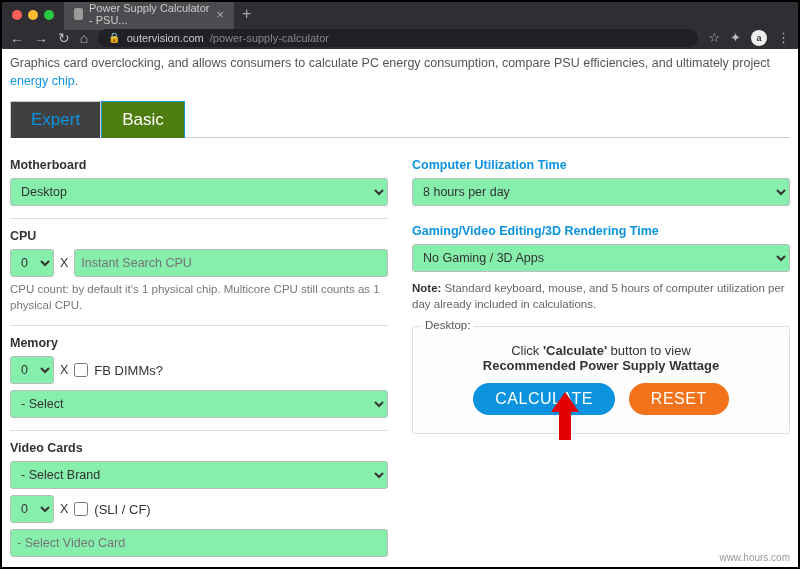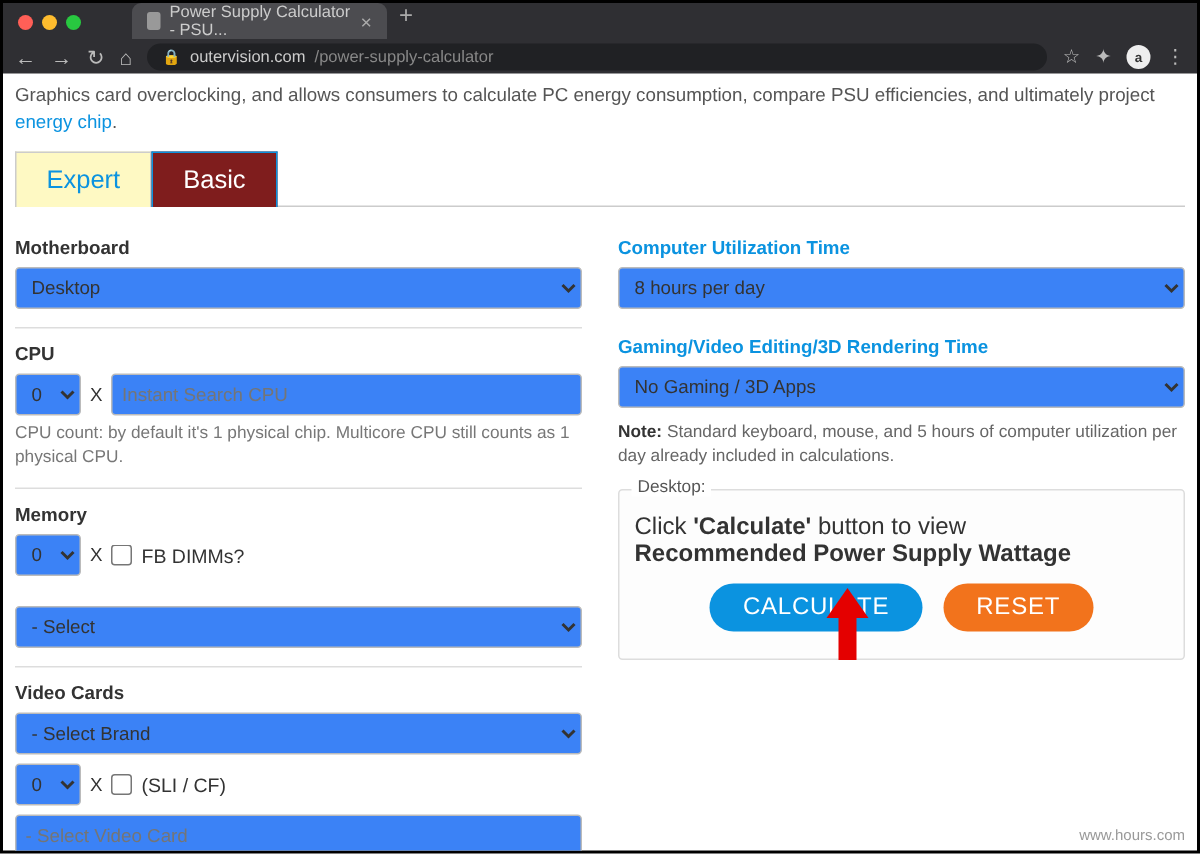--- a/index.html
+++ b/index.html
@@ -3,55 +3,55 @@
 <meta charset="utf-8">
 <style>
 * { box-sizing: border-box; margin: 0; padding: 0; }
 body { font-family: -apple-system, BlinkMacSystemFont, "Segoe UI", Arial, sans-serif; font-size: 13px; color: #333; background: #fff; width: 800px; height: 569px; overflow: hidden; position: relative; border: 2px solid #000; }
 .browser-chrome { background: #2f2f33; height: 47px; position: relative; }
 .mac-buttons { position: absolute; top: 8px; left: 10px; display: flex; gap: 6px; }
 .mac-btn { width: 10px; height: 10px; border-radius: 50%; }
 .mac-red { background: #ff5f57; }
 .mac-yellow { background: #febc2e; }
 .mac-green { background: #28c840; }
-.tab-bar { position: absolute; top: 0; left: 86px; display: flex; height: 24px; }
+.tab-bar { position: absolute; top: 0; left: 62px; display: flex; align-items: center; height: 24px; }
 .tab { background: #4c4c50; color: #ccc; padding: 4px 10px; font-size: 11px; border-radius: 6px 6px 0 0; display: flex; align-items: center; gap: 6px; width: 170px; }
 .tab .fav { width: 12px; height: 12px; background: #999; display: inline-block; border-radius: 2px; }
 .tab .close { margin-left: auto; color: #aaa; font-size: 13px; }
 .tab-plus { color: #aaa; font-size: 16px; margin-left: 8px; }
 .address-row { position: absolute; top: 24px; left: 0; right: 0; height: 23px; display: flex; align-items: center; padding: 0 8px; gap: 10px; }
 .nav-icon { color: #bbb; font-size: 14px; }
 .url-bar { flex: 1; background: #202124; border-radius: 12px; color: #ccc; font-size: 11px; padding: 3px 10px; display: flex; align-items: center; gap: 6px; }
 .url-bar .lock { color: #ccc; font-size: 10px; }
 .right-icons { display: flex; align-items: center; gap: 10px; color: #bbb; }
 .right-icons .avatar { width: 16px; height: 16px; border-radius: 50%; background: #eee; color: #333; font-size: 9px; display: flex; align-items: center; justify-content: center; font-weight: bold; }
 .page { padding: 6px 8px; }
 .intro { font-size: 12.5px; color: #555; line-height: 1.4; margin-bottom: 10px; }
 .intro a { color: #0b93e0; text-decoration: none; }
 .tabs-row { display: flex; border-bottom: 1px solid #ccc; margin-bottom: 10px; }
-.page-tab { padding: 8px 20px; font-size: 17px; border: 1px solid #ccc; border-bottom: none; background: #fef9c3; position: relative; bottom: -1px; }
+.page-tab { padding: 8px 20px; font-size: 17px; border: 1px solid #ccc; border-bottom: none; background: #404040; position: relative; bottom: -1px; }
 .page-tab.active { color: #0b93e0; }
-.page-tab.basic { background: #7f1d1d; color: #fff; border-color: #0b93e0; }
+.page-tab.basic { background: #4d7c0f; color: #fff; border-color: #0b93e0; }
 .columns { display: flex; gap: 24px; }
 .col { flex: 1; }
 .label { font-weight: 700; font-size: 12.5px; color: #333; margin: 10px 0 6px; }
 .label-blue { font-weight: 700; font-size: 12.5px; color: #0b93e0; margin: 10px 0 6px; }
-select, input[type="text"] { font-size: 12.5px; padding: 5px 6px; border: 1px solid #bbb; border-radius: 3px; background: #3b82f6; color: #333; height: 28px; }
+select, input[type="text"] { font-size: 12.5px; padding: 5px 6px; border: 1px solid #bbb; border-radius: 3px; background: #86efac; color: #333; height: 28px; }
 select { appearance: menulist; }
 .full { width: 100%; }
 .row { display: flex; align-items: center; gap: 6px; }
 .qty { width: 44px; }
 .x-label { font-size: 12.5px; }
 .hint { font-size: 11.5px; color: #777; margin-top: 5px; line-height: 1.35; }
 .note { font-size: 11.5px; color: #666; margin-top: 8px; line-height: 1.4; }
 .note b { color: #333; }
 .ck { width: 14px; height: 14px; }
 .results-box { border: 1px solid #ddd; border-radius: 3px; padding: 8px 10px 18px; margin-top: 14px; background: #fdfdfd; position: relative; }
 .results-title { font-size: 11.5px; color: #555; position: absolute; top: -8px; left: 8px; background: #fff; padding: 0 4px; }
-.results-text { font-size: 16px; color: #333; margin-top: 8px; }
+.results-text { text-align: center; font-size: 13px; color: #333; margin-top: 8px; }
 .results-text .strong { font-weight: 700; }
 .btn-row { display: flex; justify-content: center; gap: 14px; margin-top: 10px; }
 .btn { border: none; border-radius: 16px; padding: 7px 22px; font-size: 16px; color: #fff; letter-spacing: 0.5px; cursor: pointer; }
 .btn-calc { background: #0b93e0; }
 .btn-reset { background: #f2731c; }
 .arrow { position: absolute; left: 549px; top: 390px; pointer-events: none; }
 .arrow-stem { width: 12px; height: 28px; background: #e40000; margin: 0 auto; }
 .arrow-head { width: 0; height: 0; border-left: 14px solid transparent; border-right: 14px solid transparent; border-bottom: 20px solid #e40000; margin: 0 auto; }
 .disabled-input { background: #f0f0f0; color: #aaa; }
 .watermark { position: absolute; bottom: 4px; right: 8px; font-size: 10px; color: #999; }
@@ -118,21 +118,21 @@
       <div class="hint">CPU count: by default it's 1 physical chip. Multicore CPU still counts as 1 physical CPU.</div>
 
       <hr class="section-hr">
       <div class="label">Memory</div>
       <div class="row">
         <select class="qty"><option>0</option></select>
         <span class="x-label">X</span>
         <input type="checkbox" class="ck" style="">
         <span>FB DIMMs?</span>
       </div>
-      <select class="full" style="margin-top:20px"><option>- Select</option></select>
+      <select class="full" style="margin-top:6px"><option>- Select</option></select>
 
       <hr class="section-hr">
       <div class="label">Video Cards</div>
       <select class="full"><option>- Select Brand</option></select>
       <div class="row" style="margin-top:6px">
         <select class="qty"><option>0</option></select>
         <span class="x-label">X</span>
         <input type="checkbox" class="ck" style="">
         <span>(SLI / CF)</span>
       </div>

